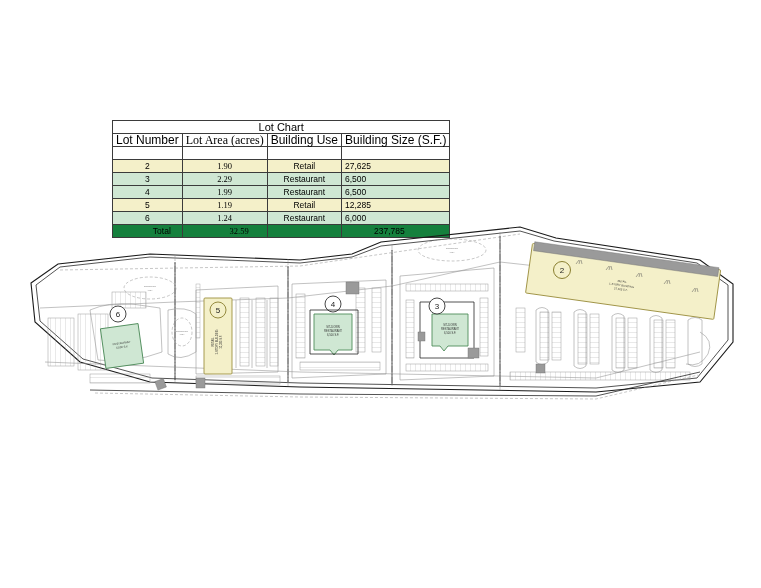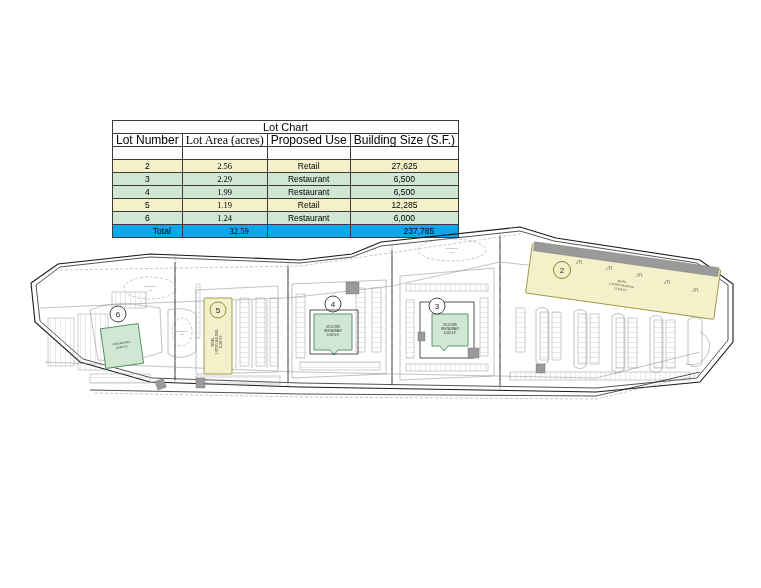--- a/index.html
+++ b/index.html
@@ -48,25 +48,25 @@
     font-size: 12px;
     background: #ffffff;
   }
   .lc-spacer td {
     height: 11px;
     background: #ffffff;
   }
   .col-num  { width: 52px;  text-align: center; }
   .col-area { width: 72px;  text-align: center; font-family: Liberation Serif, serif; }
   .col-use  { width: 58px;  text-align: center; }
-  .col-size { width: 70px;  text-align: center; padding-right: 4px; }
+  .col-size { width: 70px;  text-align: left; padding-right: 4px; }
   tr.row-retail td     { background: #f4f0c9; }
   tr.row-restaurant td { background: #cfe7d3; }
-  tr.row-total td      { background: #0ea5e9; text-align: center; padding-left: 32px; }
-  tr.row-total td.col-size { text-align: center; }
+  tr.row-total td      { background: #15803d; text-align: center; padding-left: 32px; }
+  tr.row-total td.col-size { text-align: left; }
 
   
   #site-plan {
     position: absolute;
     left: 0;
     top: 222px;
     width: 761px;
     height: 200px;
   }
   #site-plan svg { display: block; }
@@ -76,33 +76,33 @@
 
 <div id="lot-chart-wrap">
   <table class="lot-chart">
     <tbody>
       <tr>
         <td class="lc-title" colspan="4">Lot Chart</td>
       </tr>
       <tr class="lc-head">
         <td class="col-num">Lot Number</td>
         <td class="col-area">Lot Area (acres)</td>
-        <td class="col-use">Proposed Use</td>
+        <td class="col-use">Building Use</td>
         <td class="col-size" style="text-align:right">Building Size (S.F.)</td>
       </tr>
       <tr class="lc-spacer">
         <td class="col-num"></td>
         <td class="col-area"></td>
         <td class="col-use"></td>
         <td class="col-size"></td>
       </tr>
 
       <tr class="row-retail">
         <td class="col-num">2</td>
-        <td class="col-area">2.56</td>
+        <td class="col-area">1.90</td>
         <td class="col-use">Retail</td>
         <td class="col-size">27,625</td>
       </tr>
       <tr class="row-restaurant">
         <td class="col-num">3</td>
         <td class="col-area">2.29</td>
         <td class="col-use">Restaurant</td>
         <td class="col-size">6,500</td>
       </tr>
       <tr class="row-restaurant">

